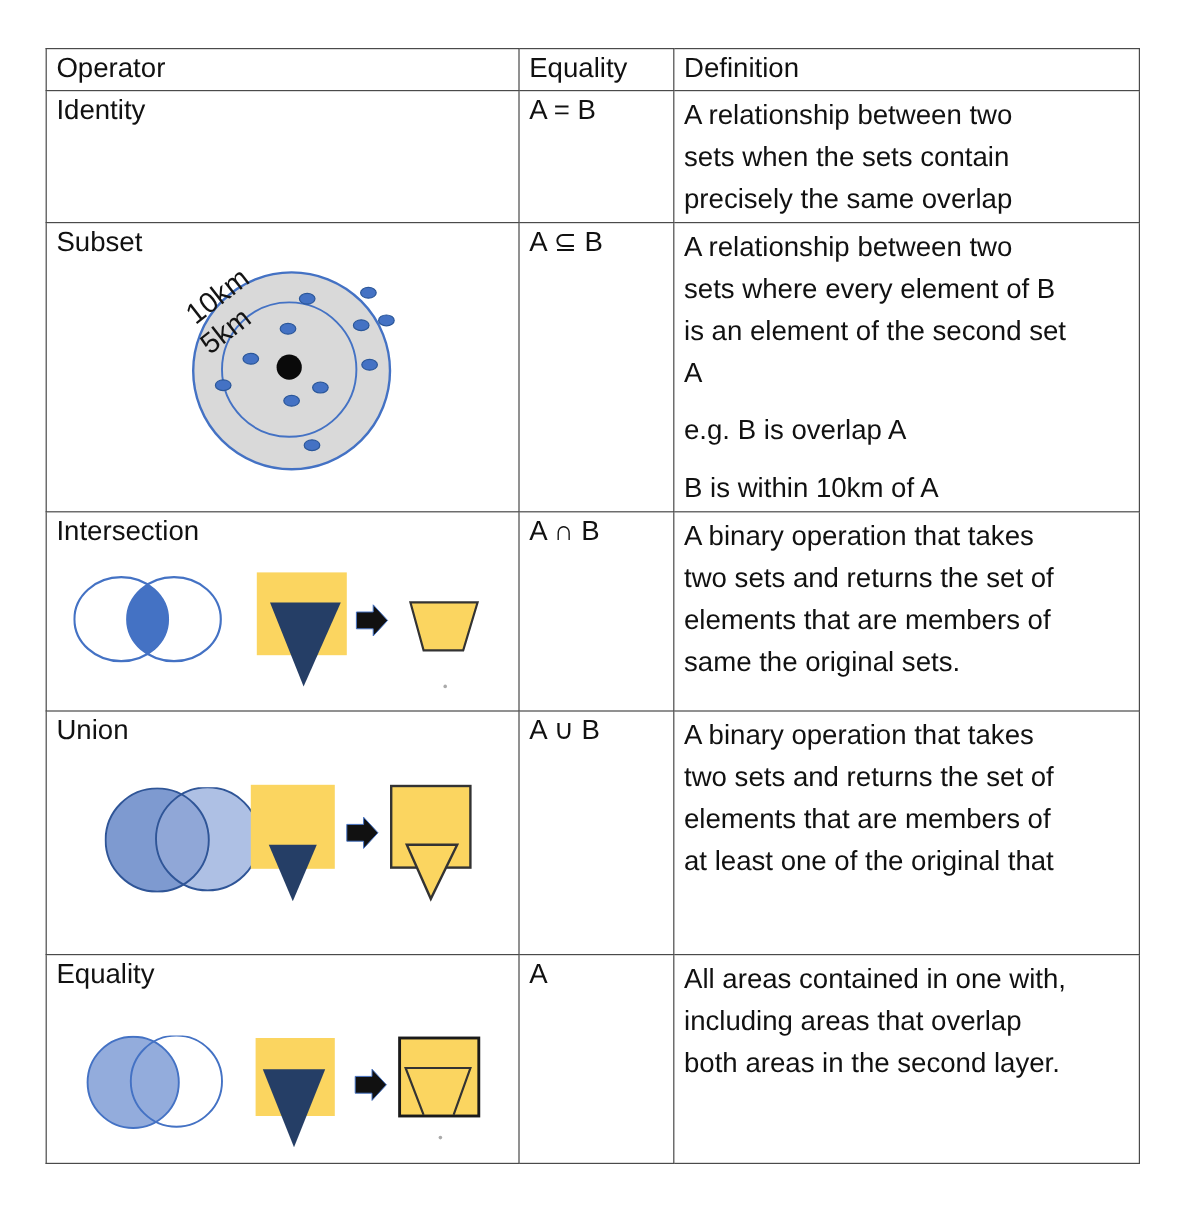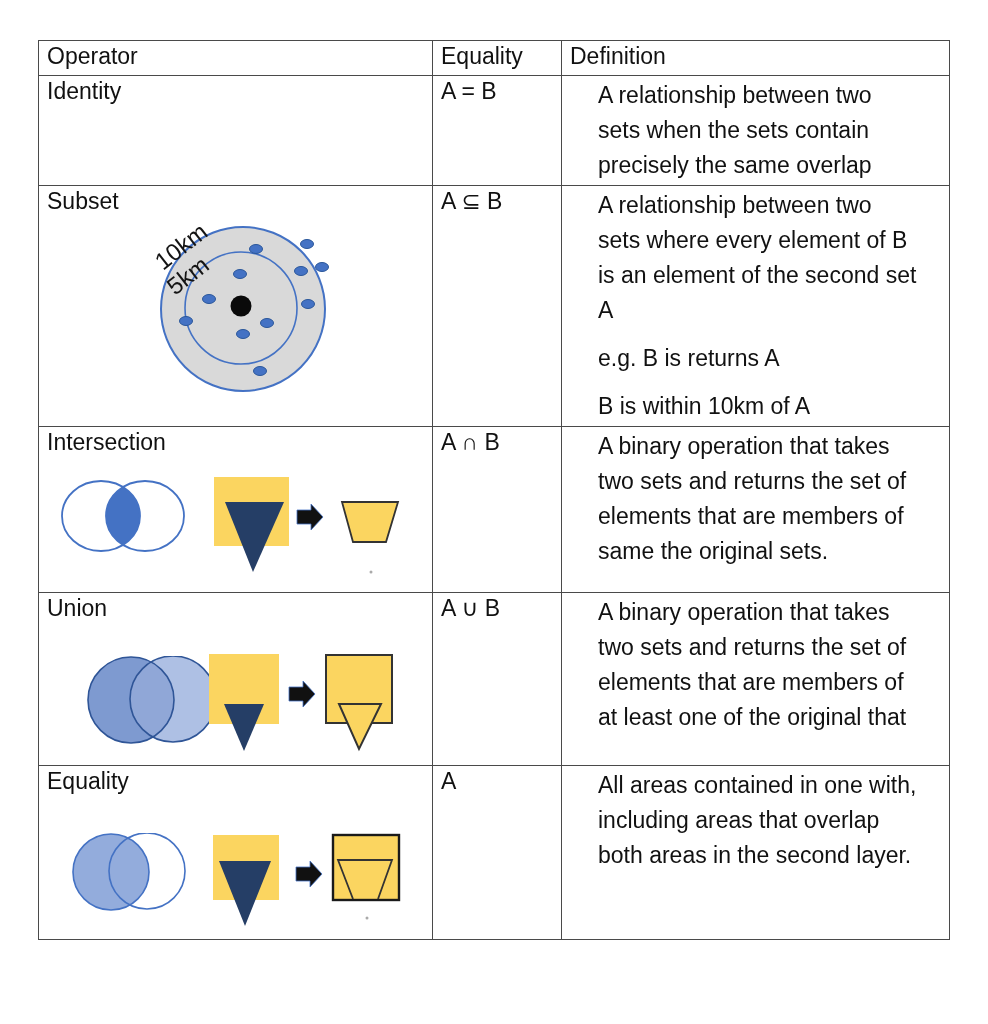--- a/index.html
+++ b/index.html
@@ -2,21 +2,21 @@
 <html><head>
 <meta charset="utf-8">
 <style>
   html,body{margin:0;padding:0;background:#fff;}
   .canvas{position:relative;width:988px;height:1024px;background:#ffffff;overflow:hidden;
           font-family:"Liberation Sans",sans-serif;color:#111;}
   table.ops{position:absolute;left:38px;top:40px;width:911px;border-collapse:collapse;table-layout:fixed;}
   table.ops td,table.ops th{border:1.6px solid #4a4a4a;vertical-align:top;padding:2px 8px;
           font-size:23px;font-weight:400;text-align:left;overflow:visible;}
   .op-cell{position:relative;}
-  .dl{line-height:35px;white-space:nowrap;margin-left:28px;}
+  .dl{line-height:35px;white-space:nowrap;}
   .para-gap{margin-top:13px;}
   .gfx{position:absolute;}
   svg text{font-family:"Liberation Sans",sans-serif;}
 </style>
 </head>
 <body>
 
 <div class="canvas">
   <table class="ops">
     <colgroup>
@@ -67,21 +67,21 @@
           <text transform="translate(22,53) rotate(-38)" font-size="24" fill="#141414">10km</text>
           <text transform="translate(34,78) rotate(-38)" font-size="24" fill="#141414">5km</text>
         </svg>
       </td>
       <td>A ⊆ B</td>
       <td>
         <div class="dl">A relationship between two</div>
         <div class="dl">sets where every element of B</div>
         <div class="dl">is an element of the second set</div>
         <div class="dl">A</div>
-        <div class="dl para-gap">e.g. B is returns A</div>
+        <div class="dl para-gap">e.g. B is overlap A</div>
         <div class="dl para-gap">B is within 10km of A</div>
       </td>
     </tr>
 
     <tr style="height:166px">
       <td class="op-cell">
         <div>Intersection</div>
         <svg class="gfx" style="left:22px;top:52px" width="125" height="74" viewBox="0 0 125 74">
           <defs>
                 <clipPath id="clipIL">
@@ -106,21 +106,21 @@
       </td>
       <td>A ∩ B</td>
       <td>
         <div class="dl">A binary operation that takes</div>
         <div class="dl">two sets and returns the set of</div>
         <div class="dl">elements that are members of</div>
         <div class="dl">same the original sets.</div>
       </td>
     </tr>
 
-    <tr style="height:173px">
+    <tr style="height:203px">
       <td class="op-cell">
         <div>Union</div>
         <svg class="gfx" style="left:48px;top:63px" width="130" height="88" viewBox="0 0 130 88">
           <defs>
                 <clipPath id="clipUL">
                   <circle cx="44" cy="44" r="43"></circle>
                 </clipPath>
               </defs>
           <circle cx="44" cy="44" r="43" fill="#7E9AD0"></circle>
           <circle cx="86" cy="43" r="43" fill="#AEC0E4"></circle>

